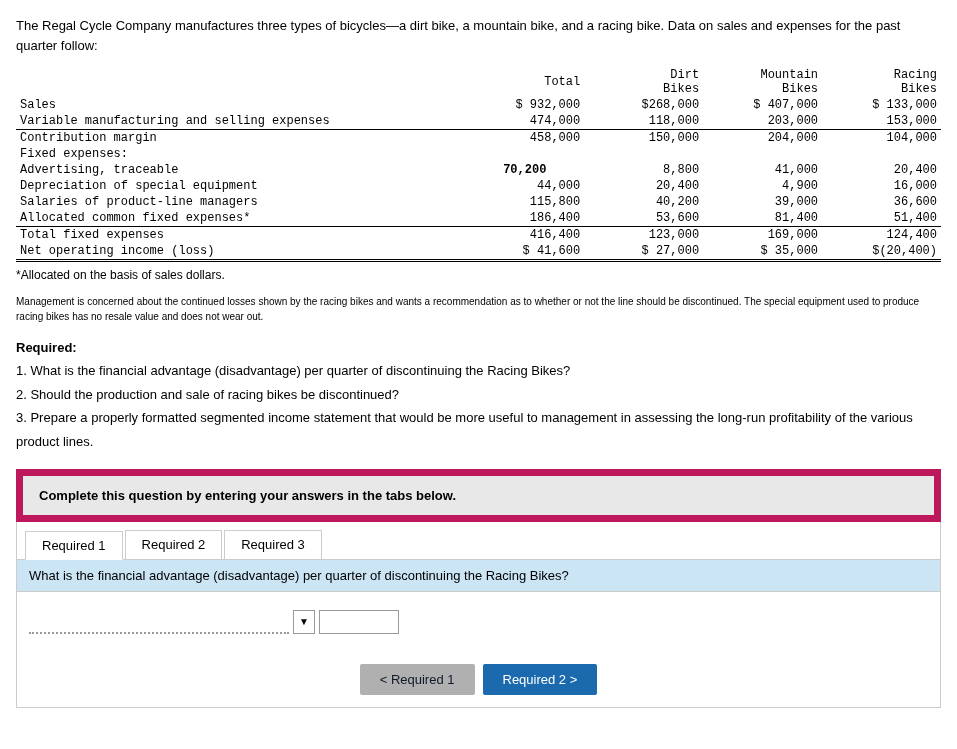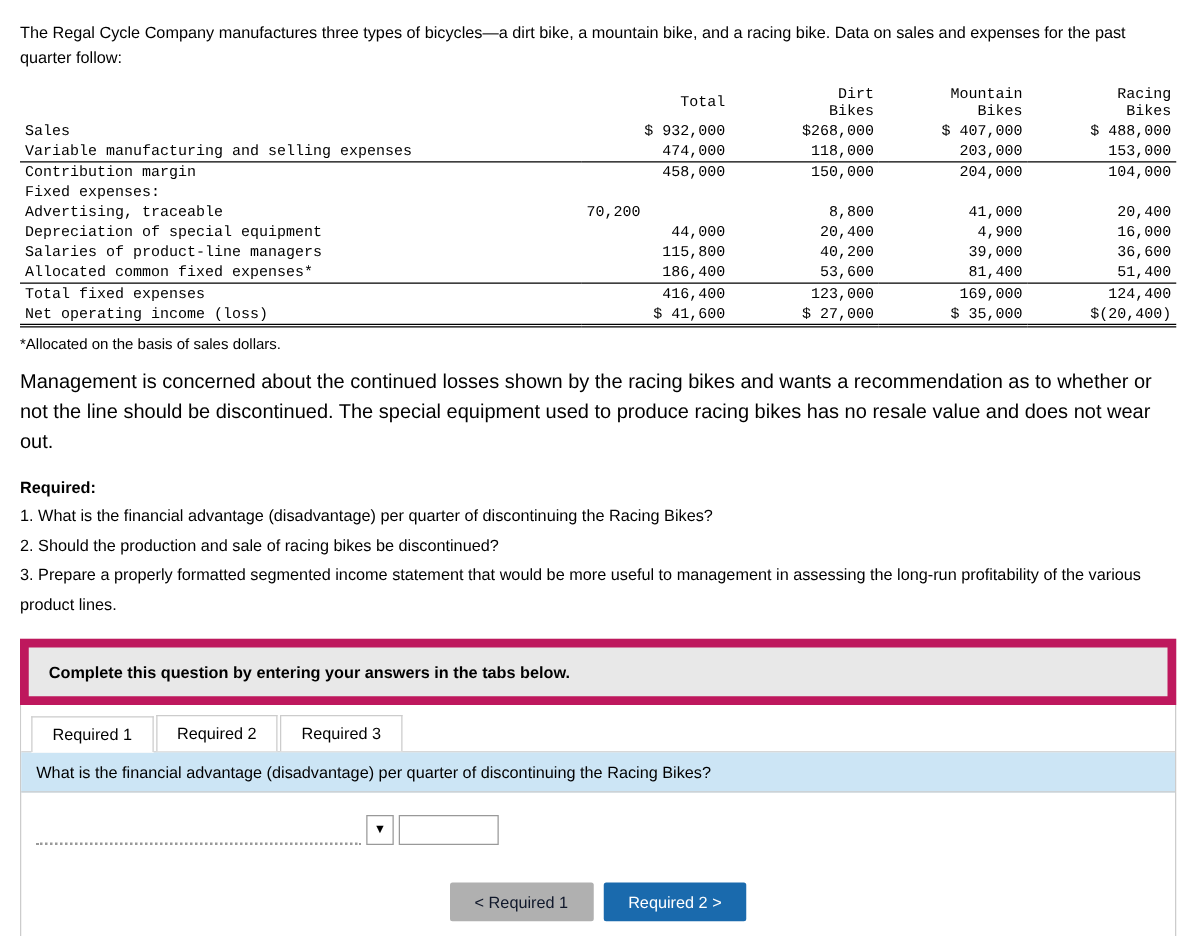--- a/index.html
+++ b/index.html
@@ -34,21 +34,21 @@
     .header-row td { text-align: right; font-weight: normal; }
     .header-row td.col-label { text-align: left; }
     .border-top td { border-top: 1px solid #000; }
     .border-double td { border-bottom: 3px double #000; }
     .footnote {
       font-size: 12px;
       margin-top: 6px;
       margin-bottom: 12px;
     }
     .management-text {
-      font-size: 16px;
+      font-size: 10px;
       line-height: 1.5;
       margin-bottom: 12px;
     }
     .required-section {
       font-size: 13px;
       line-height: 1.8;
       margin-bottom: 16px;
     }
     .required-section .bold { font-weight: bold; }
     .complete-box {
@@ -178,21 +178,21 @@
       <td class="col-mountain" style="text-align:right;">Mountain<br>Bikes</td>
       <td class="col-racing" style="text-align:right;">Racing<br>Bikes</td>
     </tr>
   </thead>
   <tbody id="table-body">
   <tr>
         <td class="col-label">Sales</td>
         <td class="col-total" style="text-align: right;">$ 932,000</td>
         <td class="col-dirt" style="text-align: right;">$268,000</td>
         <td class="col-mountain" style="text-align: right;">$ 407,000</td>
-        <td class="col-racing" style="text-align: right;">$ 488,000</td>
+        <td class="col-racing" style="text-align: right;">$ 133,000</td>
       </tr>
       <tr>
         <td class="col-label">Variable manufacturing and selling expenses</td>
         <td class="col-total" style="text-align: right;">474,000</td>
         <td class="col-dirt" style="text-align: right;">118,000</td>
         <td class="col-mountain" style="text-align: right;">203,000</td>
         <td class="col-racing" style="text-align: right;">153,000</td>
       </tr>
       <tr class="border-top">
         <td class="col-label">Contribution margin</td>
@@ -203,21 +203,21 @@
       </tr>
       <tr>
         <td class="col-label">Fixed expenses:</td>
         <td class="col-total" style="text-align: right;"></td>
         <td class="col-dirt" style="text-align: right;"></td>
         <td class="col-mountain" style="text-align: right;"></td>
         <td class="col-racing" style="text-align: right;"></td>
       </tr>
       <tr>
         <td class="col-label">  Advertising, traceable</td>
-        <td class="col-total" style="text-align: left;">70,200</td>
+        <td class="col-total" style="text-align: center; font-weight: bold;">70,200</td>
         <td class="col-dirt" style="text-align: right;">8,800</td>
         <td class="col-mountain" style="text-align: right;">41,000</td>
         <td class="col-racing" style="text-align: right;">20,400</td>
       </tr>
       <tr>
         <td class="col-label">  Depreciation of special equipment</td>
         <td class="col-total" style="text-align: right;">44,000</td>
         <td class="col-dirt" style="text-align: right;">20,400</td>
         <td class="col-mountain" style="text-align: right;">4,900</td>
         <td class="col-racing" style="text-align: right;">16,000</td>

